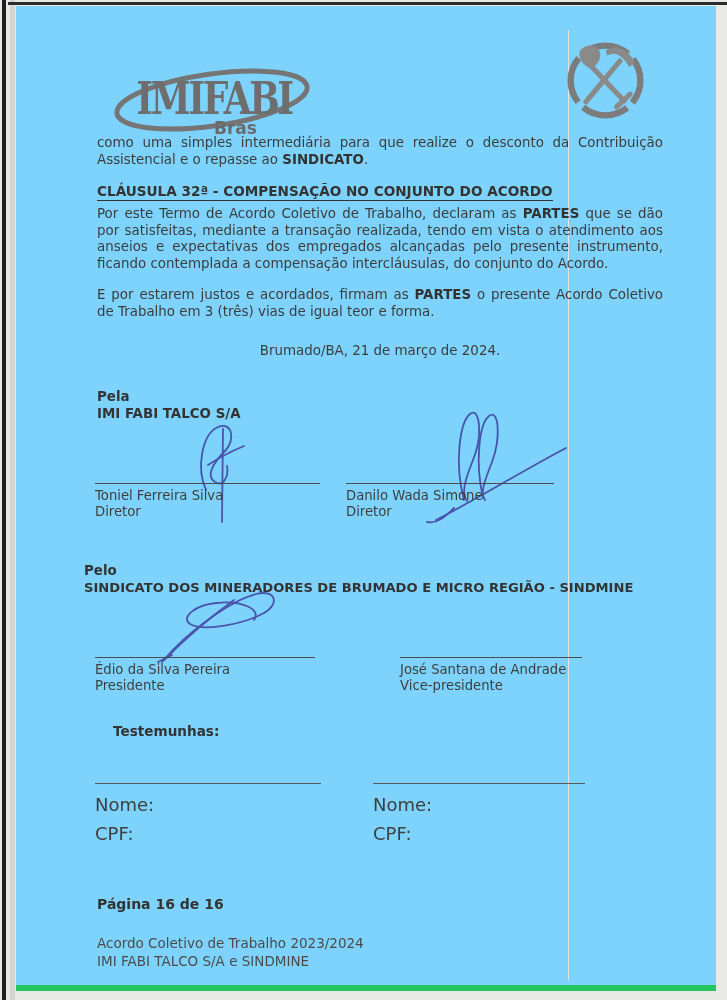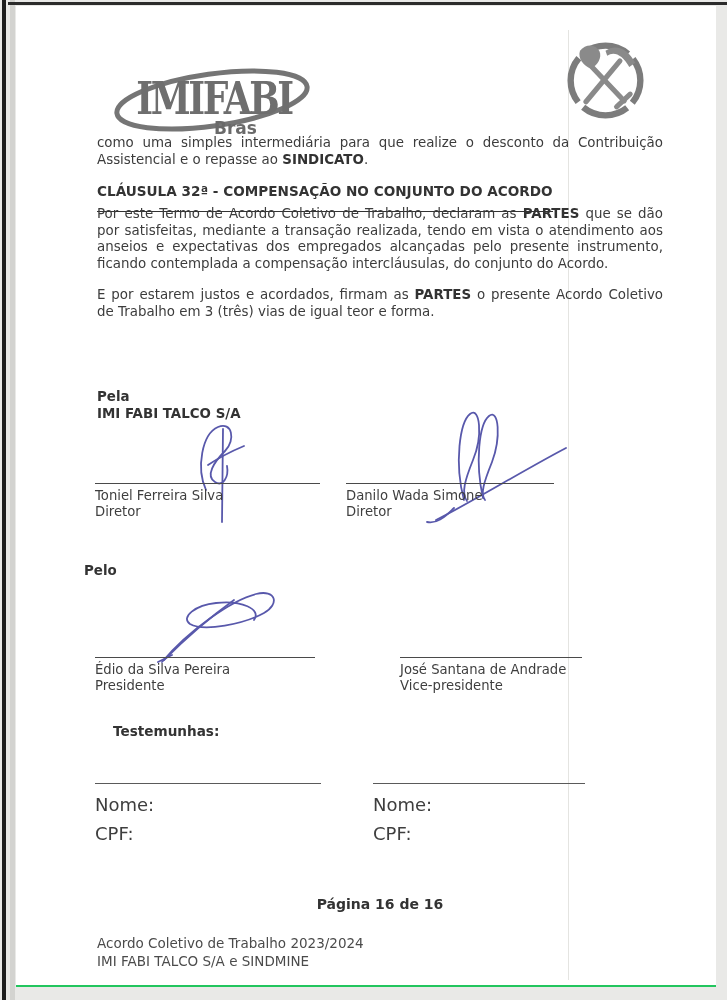--- a/index.html
+++ b/index.html
@@ -6,37 +6,37 @@
   body{
     width:727px;height:1000px;position:relative;overflow:hidden;
     background:#e9e9e7;
     font-family:"DejaVu Sans","Liberation Sans",sans-serif;
   }
   .scan-left-line{position:absolute;left:2px;top:0;width:4px;height:1000px;background:#1d1d1d;}
   .scan-left-band{position:absolute;left:10px;top:0;width:5px;height:1000px;background:#d3d3d0;}
   .scan-top-line{position:absolute;left:8px;top:2px;width:719px;height:3px;background:#2b2b2b;}
   .paper{
     position:absolute;left:16px;top:6px;width:700px;height:979px;
-    background:#ffffff;border-bottom:2px solid #22c55e;
+    background:#7dd3fc;border-bottom:6px solid #22c55e;
   }
   .fold-line{position:absolute;left:552px;top:24px;width:1px;height:950px;background:#e4e4e1;}
   .abs{position:absolute;}
   .body-text{font-size:13.4px;line-height:16.6px;color:#3c3c3c;text-align:justify;}
   .body-text b{color:#323232;}
   .clause-heading{font-size:13.6px;font-weight:bold;color:#333;}
-  .clause-heading .ul{border-bottom:1.7px solid #333;padding-bottom:12px;}
+  .clause-heading .ul{border-bottom:1.7px solid #333;padding-bottom:1px;}
   .centered{text-align:center;}
   .entity-head{font-size:13.4px;font-weight:bold;color:#333;line-height:17px;text-align:left;}
   .sig-col{position:absolute;border-top:1.5px solid #4a4a4a;}
   .sig-name{font-size:13.2px;color:#3e3e3e;line-height:15.5px;margin-top:4px;}
   .sig-role{font-size:13.2px;color:#3e3e3e;text-align:left;line-height:15.5px;}
   .wit-label{font-size:13.6px;font-weight:bold;color:#333;}
   .wit-col{position:absolute;border-top:1.4px solid #5a5a5a;}
   .wit-line{font-size:18px;color:#3e3e3e;line-height:17px;margin-top:12px;}
-  .page-num{font-size:14px;font-weight:bold;color:#333;text-align:center;}
+  .page-num{font-size:14px;font-weight:bold;color:#333;}
   .footer-text{font-size:13.5px;color:#4b4b4b;line-height:18px;text-align:left;}
   .logo-sub{font-size:17px;font-weight:bold;color:#6a6a6a;}
   svg{display:block;}
 </style>
 </head>
 <body>
 
 <div class="scan-left-line"></div>
 <div class="scan-left-band"></div>
 <div class="scan-top-line"></div>
@@ -66,20 +66,21 @@
   <div class="abs body-text" style="left:81px;top:129px;width:566px;"><span>como uma simples intermediária para que realize o desconto da Contribuição Assistencial e o repasse ao </span><b>SINDICATO</b><span>.</span></div>
 
   <div class="abs clause-heading" style="left:81px;top:177px;width:566px;">
     <span class="ul">CLÁUSULA 32ª - COMPENSAÇÃO NO CONJUNTO DO ACORDO</span>
   </div>
 
   <div class="abs body-text" style="left:81px;top:200px;width:566px;"><span>Por este Termo de Acordo Coletivo de Trabalho, declaram as </span><b>PARTES</b><span> que se dão por satisfeitas, mediante a transação realizada, tendo em vista o atendimento aos anseios e expectativas dos empregados alcançadas pelo presente instrumento, ficando contemplada a compensação intercláusulas, do conjunto do Acordo.</span></div>
 
   <div class="abs body-text" style="left:81px;top:281px;width:566px;"><span>E por estarem justos e acordados, firmam as </span><b>PARTES</b><span> o presente Acordo Coletivo de Trabalho em 3 (três) vias de igual teor e forma.</span></div>
 
+  <div class="abs body-text centered" style="left:81px;top:337px;width:566px;text-align:center;">Brumado/BA, 21 de março de 2024.</div>
 
   <div class="abs entity-head" style="left:81px;top:382px;width:566px;">
     <div>Pela</div>
     <div>IMI FABI TALCO S/A</div>
   </div>
 
   <div class="abs" style="left:152px;top:410px;width:100px;height:108px;">
     <svg width="100" height="108" viewBox="0 0 100 108" fill="none" stroke="#4242a0" stroke-width="1.8" stroke-linecap="round" opacity="0.88">
       <path d="M38,74 C28,52 34,18 50,11 C64,5 68,24 57,35 C46,46 37,60 47,66 C55,71 61,61 59,50"></path>
       <path d="M55,13 L54,106"></path>
@@ -100,20 +101,21 @@
     <div class="sig-name">Toniel Ferreira Silva</div>
     <div class="sig-role">Diretor</div>
   </div>
   <div class="sig-col" style="left:330px;top:477px;width:208px;">
     <div class="sig-name">Danilo Wada Simone</div>
     <div class="sig-role">Diretor</div>
   </div>
 
   <div class="abs entity-head" style="left:68px;top:556px;width:580px;">
     <div>Pelo</div>
+    <div style="font-size:13.1px;">SINDICATO DOS MINERADORES DE BRUMADO E MICRO REGIÃO - SINDMINE</div>
   </div>
 
   <div class="abs" style="left:118px;top:578px;width:165px;height:82px;">
     <svg width="165" height="82" viewBox="0 0 165 82" fill="none" stroke="#4242a0" stroke-width="1.8" stroke-linecap="round" opacity="0.88">
       <path d="M28,78 C55,46 98,16 122,10 C142,5 146,20 130,29 C110,40 70,48 56,40 C46,33 62,21 82,19 C107,16 128,25 120,36"></path>
       <path d="M100,16 C75,34 48,58 30,76"></path>
       <path d="M24,78 L38,71"></path>
     </svg>
   </div>
 

